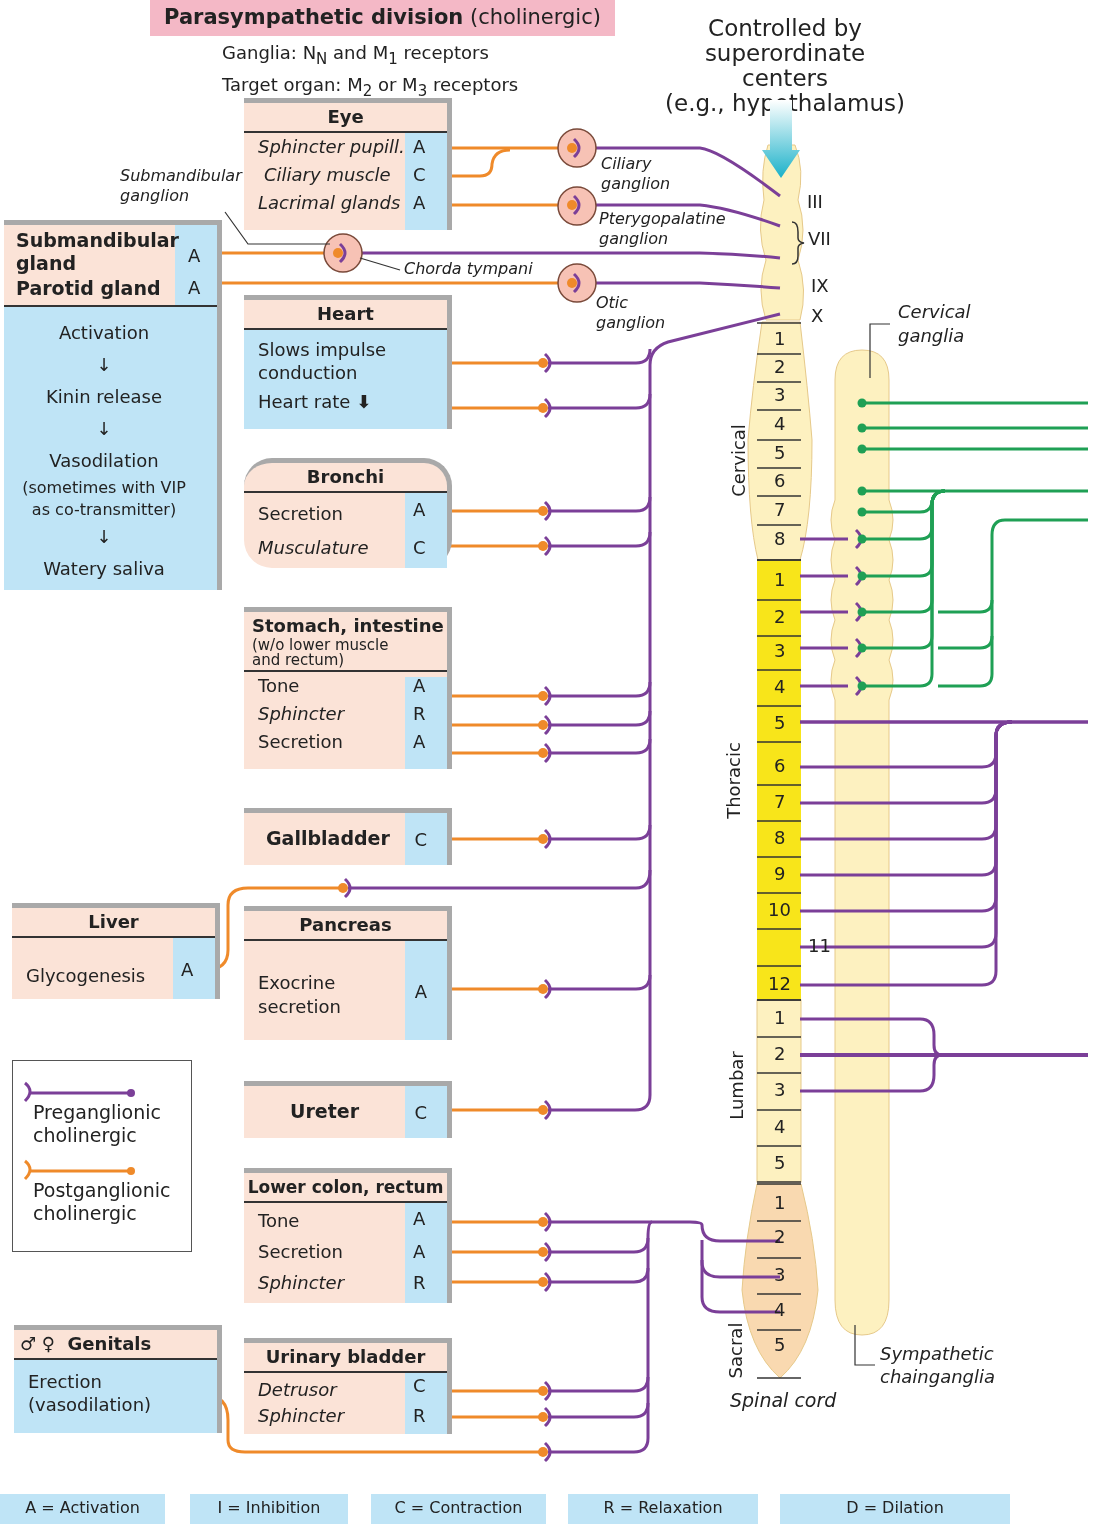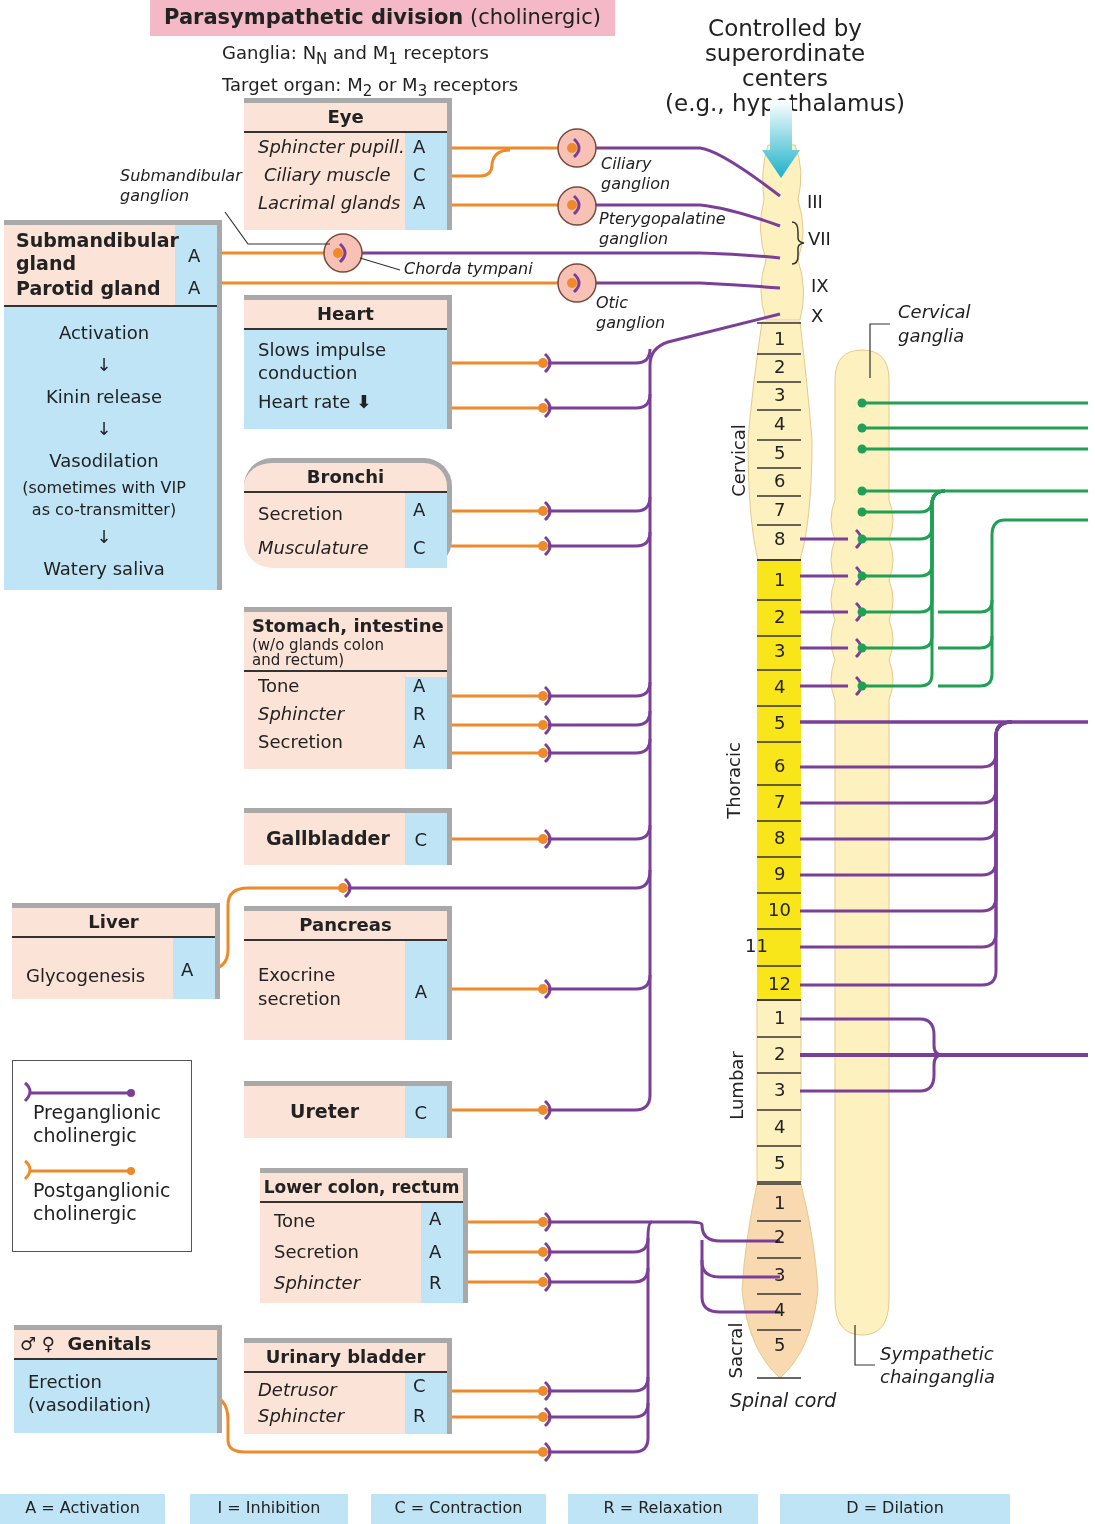--- a/index.html
+++ b/index.html
@@ -283,21 +283,21 @@
     <div class="abs seg" style="left: 774px; top: 569px;">1</div>
     <div class="abs seg" style="left: 774px; top: 606px;">2</div>
     <div class="abs seg" style="left: 774px; top: 640px;">3</div>
     <div class="abs seg" style="left: 774px; top: 676px;">4</div>
     <div class="abs seg" style="left: 774px; top: 712px;">5</div>
     <div class="abs seg" style="left: 774px; top: 755px;">6</div>
     <div class="abs seg" style="left: 774px; top: 791px;">7</div>
     <div class="abs seg" style="left: 774px; top: 827px;">8</div>
     <div class="abs seg" style="left: 774px; top: 863px;">9</div>
     <div class="abs seg" style="left: 768px; top: 899px;">10</div>
-    <div class="abs seg" style="left: 745px; top: 935px;">11</div>
+    <div class="abs seg" style="left: 808px; top: 935px;">11</div>
     <div class="abs seg" style="left: 768px; top: 973px;">12</div>
     <div class="abs seg" style="left: 774px; top: 1007px;">1</div>
     <div class="abs seg" style="left: 774px; top: 1043px;">2</div>
     <div class="abs seg" style="left: 774px; top: 1079px;">3</div>
     <div class="abs seg" style="left: 774px; top: 1116px;">4</div>
     <div class="abs seg" style="left: 774px; top: 1152px;">5</div>
     <div class="abs seg" style="left: 774px; top: 1192px;">1</div>
     <div class="abs seg" style="left: 774px; top: 1226px;">2</div>
     <div class="abs seg" style="left: 774px; top: 1264px;">3</div>
     <div class="abs seg" style="left: 774px; top: 1299px;">4</div>
@@ -375,21 +375,21 @@
   <div class="codecol" style="height:75px;"></div>
   <div class="hdr">Bronchi</div>
   <div class="row" style="padding-top:4px;line-height:34px;"><span>Secretion</span><span class="code">A</span></div>
   <div class="row it" style="line-height:34px;"><span>Musculature</span><span class="code" style="font-style:normal">C</span></div>
 </div>
 
 <div class="box" style="left:244px;top:607px;width:208px;height:162px;">
   <div class="codecol" style="height:92px;"></div>
   <div style="border-bottom:2px solid #333;padding:2px 0 2px 8px;">
     <div style="font-weight:bold;font-size:18px;line-height:24px;">Stomach, intestine</div>
-    <div style="font-size:15px;line-height:15px;">(w/o glands colon</div>
+    <div style="font-size:15px;line-height:15px;">(w/o lower muscle</div>
     <div style="font-size:15px;line-height:15px;">and rectum)</div>
   </div>
   <div class="row"><span>Tone</span><span class="code">A</span></div>
   <div class="row it"><span>Sphincter</span><span class="code" style="font-style:normal">R</span></div>
   <div class="row"><span>Secretion</span><span class="code">A</span></div>
 </div>
 
 <div class="box" style="left:244px;top:808px;width:208px;height:57px;">
   <div class="codecol" style="height:52px;"></div>
   <div style="position:absolute;left:22px;top:14px;font-weight:bold;font-size:19px;">Gallbladder</div>
@@ -398,21 +398,21 @@
 
 <div class="box" style="left:12px;top:903px;width:208px;height:96px;">
   <div class="codecol" style="height:61px;"></div>
   <div class="hdr">Liver</div>
   <div class="row" style="padding-top:24px;"><span>Glycogenesis</span><span class="code" style="top:18px;">A</span></div>
 </div>
 
 <div class="box" style="left:244px;top:906px;width:208px;height:134px;">
   <div class="codecol" style="height:99px;"></div>
   <div class="hdr">Pancreas</div>
-  <div class="row" style="padding-top:22px;line-height:24px;width:110px;">Exocrine secretion</div>
+  <div class="row" style="padding-top:30px;line-height:24px;width:110px;">Exocrine secretion</div>
   <div style="position:absolute;right:20px;top:70px;font-size:18px;">A</div>
 </div>
 
 <div class="abs legend-box">
   <svg width="180" height="192" style="left:0;top:0">
     <path d="M12,22 Q22,30 12,40" fill="none" stroke="#7b3f98" stroke-width="3"></path>
     <line x1="18" y1="32" x2="118" y2="32" stroke="#7b3f98" stroke-width="3"></line>
     <circle cx="118" cy="32" r="4" fill="#7b3f98"></circle>
     <path d="M12,100 Q22,108 12,118" fill="none" stroke="#ef8a2a" stroke-width="3"></path>
     <line x1="18" y1="110" x2="118" y2="110" stroke="#ef8a2a" stroke-width="3"></line>
@@ -427,21 +427,21 @@
       <div>cholinergic</div>
     </div>
 </div>
 
 <div class="box" style="left:244px;top:1081px;width:208px;height:57px;">
   <div class="codecol" style="height:52px;"></div>
   <div style="position:absolute;left:46px;top:14px;font-weight:bold;font-size:19px;">Ureter</div>
   <div style="position:absolute;right:20px;top:16px;font-size:18px;">C</div>
 </div>
 
-<div class="box" style="left:244px;top:1168px;width:208px;height:135px;margin-left:16px;">
+<div class="box" style="left:244px;top:1168px;width:208px;height:135px;">
   <div class="codecol" style="height:100px;"></div>
   <div class="hdr" style="font-size:17px;">Lower colon, rectum</div>
   <div class="row" style="line-height:31px;padding-top:2px;"><span>Tone</span><span class="code">A</span></div>
   <div class="row" style="line-height:31px;"><span>Secretion</span><span class="code">A</span></div>
   <div class="row it" style="line-height:31px;"><span>Sphincter</span><span class="code" style="font-style:normal">R</span></div>
 </div>
 
 <div class="box blue" style="left:14px;top:1325px;width:208px;height:108px;">
   <div class="hdr" style="background:#fbe3d7;text-align:left;padding-left:6px;"><span style="font-weight:normal;">♂ ♀</span>&nbsp; <span>Genitals</span></div>
   <div class="row" style="line-height:23px;padding-top:10px;width:150px;">Erection (vasodilation)</div>

